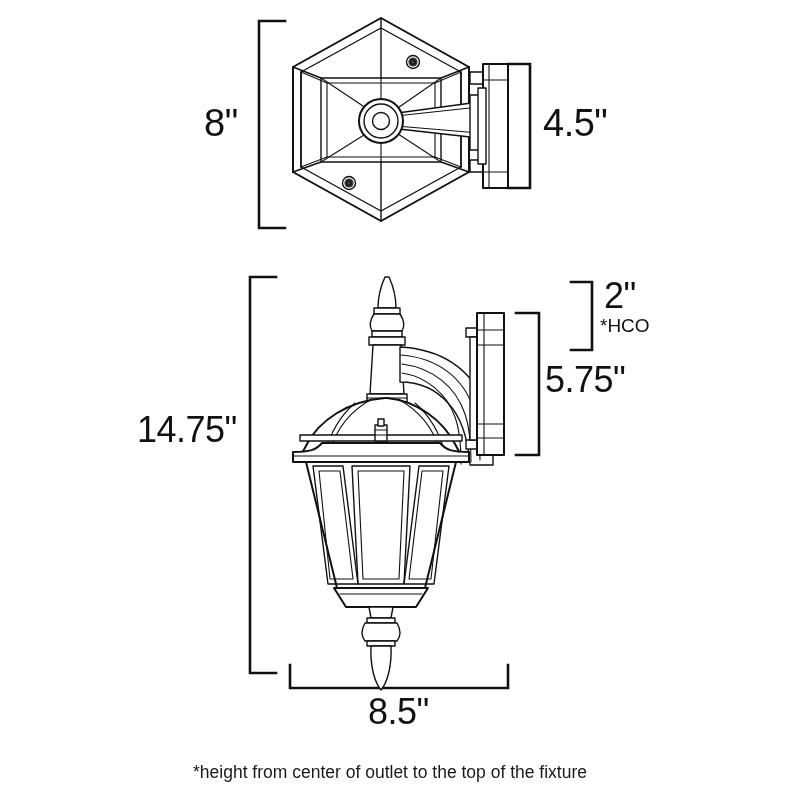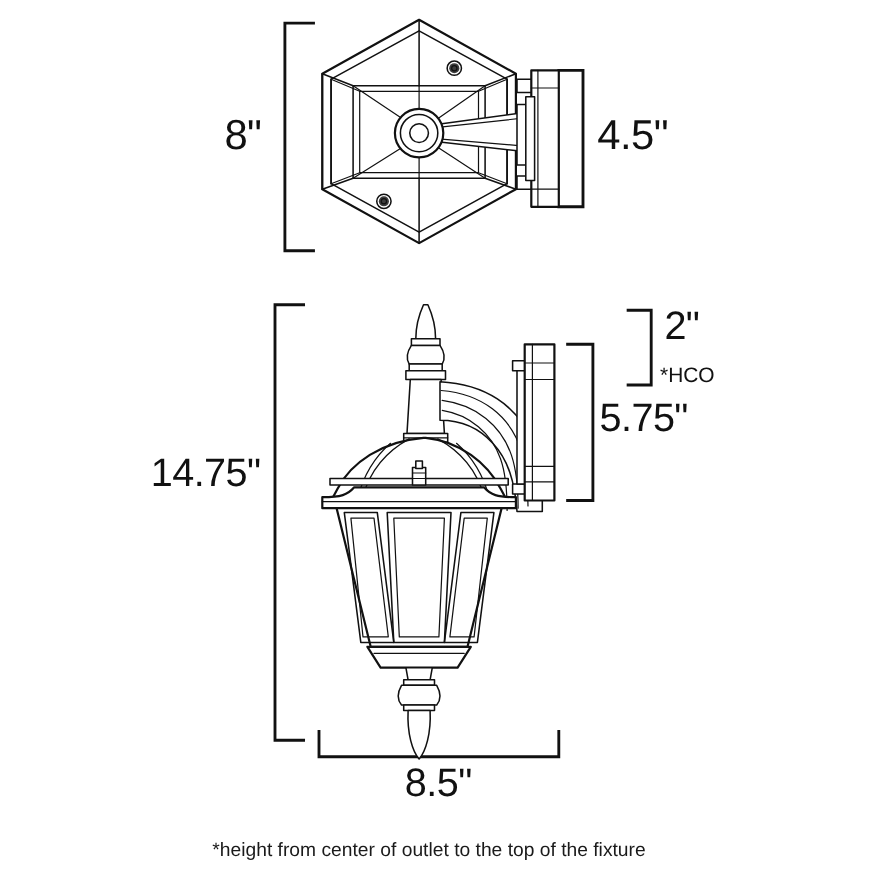--- a/index.html
+++ b/index.html
@@ -280,18 +280,18 @@
   <div class="dim-label dim-xl" style="left:543px; top:104px;">4.5"</div>
 
   <div class="dim-label dim-lg" style="left:137px; top:412px;">14.75"</div>
 
   <div class="dim-label dim-lg" style="left:368px; top:694px;">8.5"</div>
 
   <div class="dim-label dim-lg" style="left:545px; top:362px;">5.75"</div>
 
   <div class="hco-group" style="left:604px; top:278px;">
     <div class="dim-label dim-lg" style="left:0px; top:0px;">2"</div>
-    <div class="dim-label dim-sm" style="left:-4px; top:54px;">*HCO</div>
+    <div class="dim-label dim-sm" style="left:-4px; top:38px;">*HCO</div>
   </div>
 
   <div class="footnote">*height from center of outlet to the top of the fixture</div>
 
 </div>
 
 </body></html>

